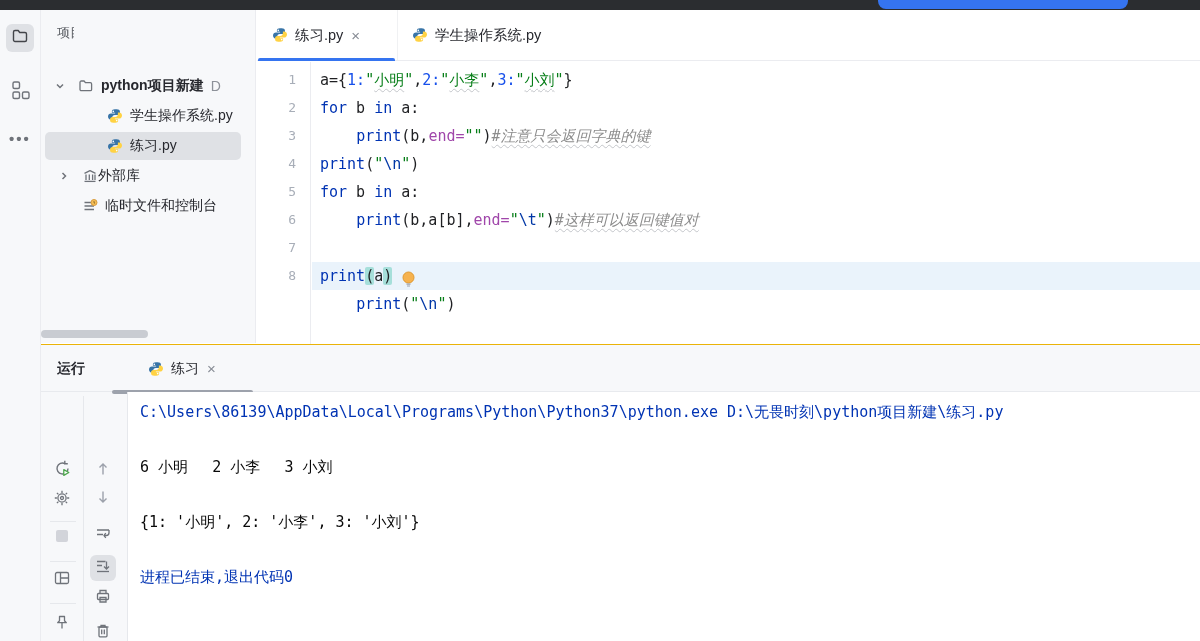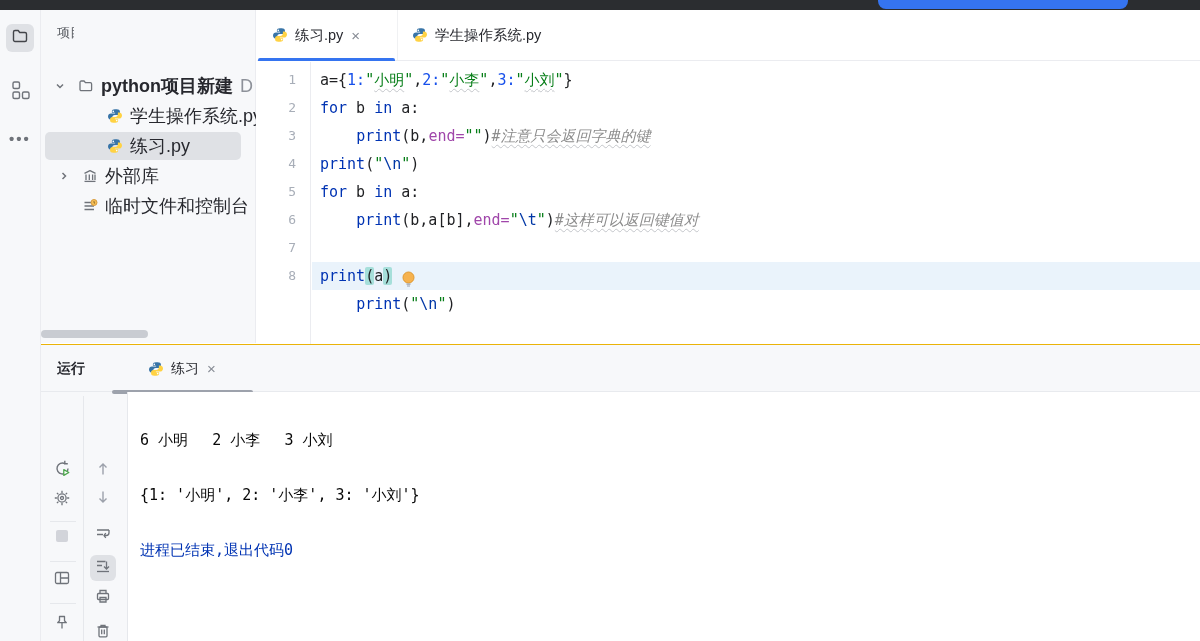--- a/index.html
+++ b/index.html
@@ -17,21 +17,21 @@
 
   
   #left-strip{position:absolute;left:0;top:10px;width:41px;height:631px;background:#f7f8fa;border-right:1px solid #ebecf0;}
   .strip-btn{position:absolute;left:6px;width:28px;height:28px;border-radius:6px;display:flex;align-items:center;justify-content:center;}
   .strip-btn.active{background:#dfe1e5;}
   #more-dots{position:absolute;left:9px;top:120px;color:#6F737A;font-size:15px;letter-spacing:2px;font-weight:bold;}
 
   
   #project-panel{position:absolute;left:41px;top:10px;width:215px;height:333px;background:#f7f8fa;border-right:1px solid #ebecf0;}
   #project-header{position:absolute;left:16px;top:14px;width:17px;height:18px;overflow:hidden;font-size:13px;color:#5a5d63;white-space:nowrap;}
-  .tree-row{position:absolute;left:0;width:215px;height:28px;display:flex;align-items:center;font-size:18px;white-space:nowrap;overflow:hidden;}
+  .tree-row{position:absolute;left:0;width:215px;height:28px;display:flex;align-items:center;font-size:14px;white-space:nowrap;overflow:hidden;}
   .tree-row .sel-bg{position:absolute;left:4px;top:0;width:196px;height:28px;background:#dfe1e5;border-radius:5px;}
   .tree-row>*{position:relative;}
   .tree-label{color:#27282e;}
   .tree-suffix{color:#8d9199;margin-left:7px;}
   .chev{display:inline-flex;width:10px;justify-content:center;}
   .ticon{display:inline-flex;width:16px;height:16px;}
 
   
   #editor-tabs{position:absolute;left:257px;top:10px;width:943px;height:51px;background:#fff;border-bottom:1px solid #ebecf0;}
   .etab{position:absolute;top:0;height:50px;display:flex;align-items:center;gap:7px;padding:0 14px;font-size:14.5px;color:#27282e;}
@@ -153,21 +153,21 @@
           <path d="M3.5 2 6.5 5 3.5 8"></path>
         </svg>
     </span>
     <span class="ticon" style="margin-left:13px;">
       <svg width="16" height="16" viewBox="0 0 16 16" fill="none" stroke="#6F737A" stroke-width="1.3">
         <path d="M2.5 5.4 8 2.6l5.5 2.8" stroke-linejoin="round"></path>
         <path d="M4 6.5v5.5M7.3 6.5v5.5M10.6 6.5v5.5M13 6.5v5.5"></path>
         <path d="M2.5 13.4h11"></path>
       </svg>
     </span>
-    <span class="tree-label" style="margin-left:7px;">外部库</span>
+    <span class="tree-label" style="">外部库</span>
   </div>
 
   <div class="tree-row" style="top:182px;">
     <span class="ticon" style="margin-left:41px;">
       <svg width="16" height="16" viewBox="0 0 16 16" fill="none">
         <path d="M2.5 4.5h7M2.5 8h9.5M2.5 11.5h9.5" stroke="#6F737A" stroke-width="1.3"></path>
         <circle cx="12" cy="4.5" r="3" fill="#F5BE56" stroke="#D89B3D" stroke-width="1"></circle>
         <path d="M12 3.2v1.5l1 .6" stroke="#7a5a1e" stroke-width=".9"></path>
       </svg>
     </span>
@@ -350,20 +350,21 @@
           <rect x="5" y="5" width="8" height="9.8" rx="1"></rect>
           <path d="M7.7 7.5v4.8M10.3 7.5v4.8"></path>
         </svg>
       </span>
     </div>
   </div>
   <div id="console-sep"></div>
 
   <div id="console-area">
     <div id="console-lines">
+      <div class="console-line info">C:\Users\86139\AppData\Local\Programs\Python\Python37\python.exe D:\无畏时刻\python项目新建\练习.py</div>
       <div class="console-line"></div>
       <div class="console-line">6 小明	2 小李	3 小刘</div>
       <div class="console-line"></div>
       <div class="console-line">{1: '小明', 2: '小李', 3: '小刘'}</div>
       <div class="console-line"></div>
       <div class="console-line info">进程已结束,退出代码0</div>
     </div>
   </div>
 </div>
 

